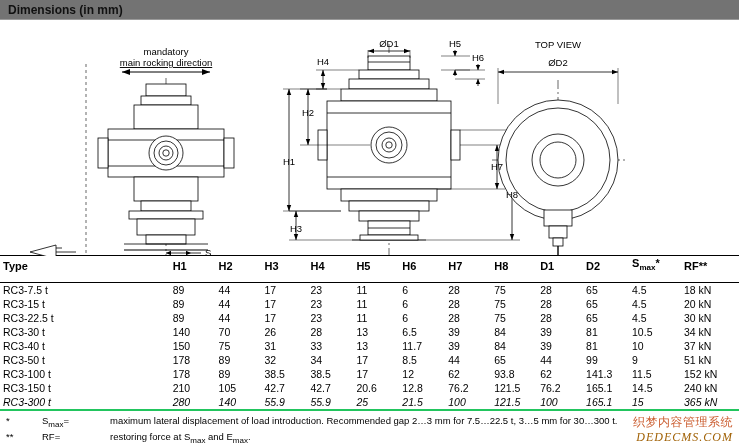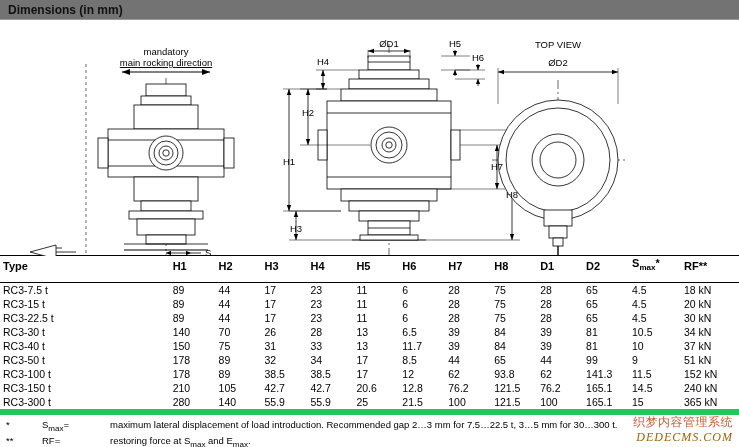--- a/index.html
+++ b/index.html
@@ -49,21 +49,21 @@
     white-space: nowrap;
     font-weight: normal;
     line-height: 12px;
   }
   .tbl thead th {
     font-weight: bold;
     font-size: 11px;
     border-bottom: 1px solid #000;
     padding-bottom: 8px;
   }
-  .tbl tbody tr:last-child td { border-bottom: 6px solid #22c55e; }
+  .tbl tbody tr:last-child td { border-bottom: 2px solid #22c55e; font-style: italic; }
   .col-type { width: 170px; }
   .col-n { width: 46px; }
   .col-smax { width: 52px; }
   .col-rf { width: 58px; }
   
   .notes {
     font-size: 9.5px;
     line-height: 12px;
     padding: 4px 6px 0 6px;
     position: relative;

